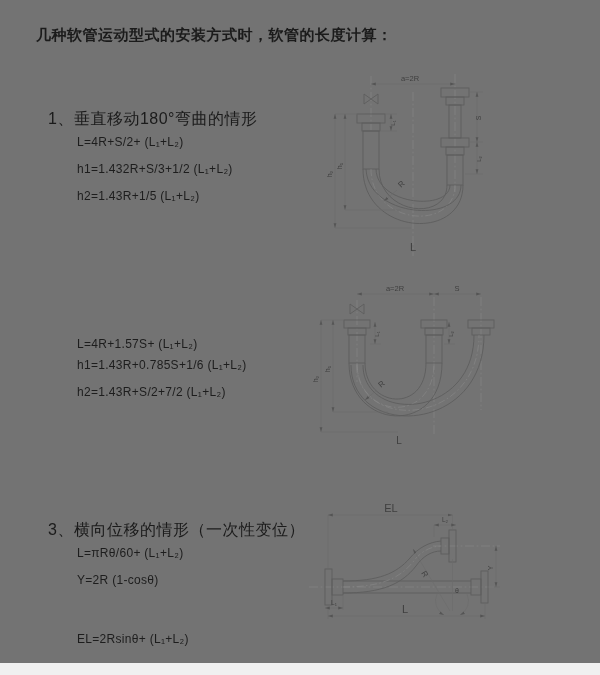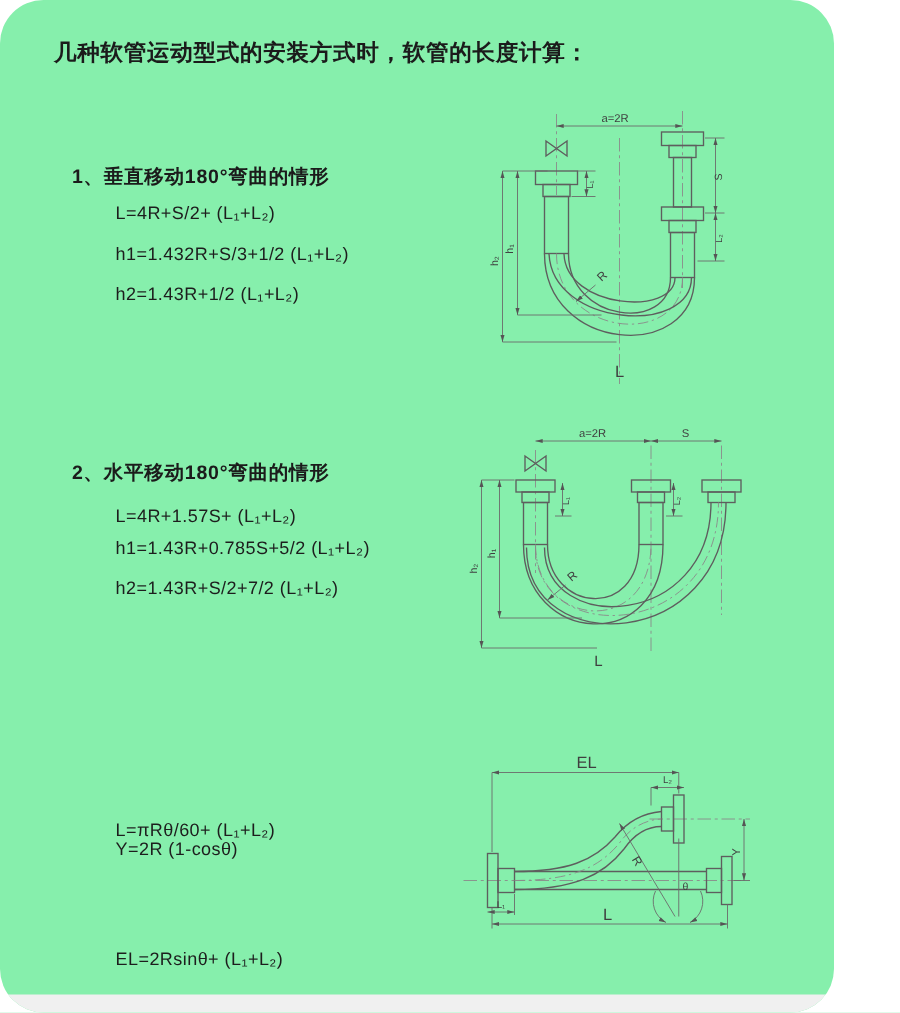--- a/index.html
+++ b/index.html
@@ -1,47 +1,47 @@
 <!DOCTYPE html>
 <html><head>
 <meta charset="utf-8">
 <style>
   html,body{margin:0;padding:0;background:#fff;}
-  #page{position:relative;width:556px;height:675px;background:#86efac;overflow:hidden;
-        font-family:"Liberation Sans",sans-serif;color:#1f1f1f;border-radius:29px;}
+  #page{position:relative;width:600px;height:675px;background:#737373;overflow:hidden;
+        font-family:"Liberation Sans",sans-serif;color:#1f1f1f;}
   .title{position:absolute;left:36px;top:26px;font-size:15px;font-weight:bold;letter-spacing:0.5px;color:#1b1b1b;}
-  .sec-heading{position:absolute;left:48px;font-size:13px;font-weight:bold;letter-spacing:0.5px;color:#1b1b1b;}
+  .sec-heading{position:absolute;left:48px;font-size:16px;font-weight:normal;letter-spacing:0.5px;color:#1b1b1b;}
   .formula{position:absolute;left:77px;font-size:12px;letter-spacing:0.3px;color:#1d1d1d;}
   .diagram{position:absolute;}
   svg text{font-family:"Liberation Sans",sans-serif;fill:#3f3f3f;}
   .geo{stroke:#5e5e5e;stroke-width:0.9;fill:none;}
   .cl{stroke:#8a8a8a;stroke-width:0.6;fill:none;stroke-dasharray:9 2.5 2 2.5;}
   .hosecl{stroke:#8a8a8a;stroke-width:0.6;fill:none;stroke-dasharray:7 2.5 1.5 2.5;}
   .dim{stroke:#6b6b6b;stroke-width:0.6;fill:none;}
   .footer-band{position:absolute;left:0;right:0;bottom:0;height:12px;background:#f0f0f0;}
 </style>
 </head>
 <body>
 
 <div id="page">
 
   <div class="title">几种软管运动型式的安装方式时，软管的长度计算：</div>
 
   <div class="sec-heading" style="top:109px">1、垂直移动180°弯曲的情形</div>
   <div class="formula" style="top:135px">L=4R+S/2+ (L₁+L₂)</div>
   <div class="formula" style="top:162px">h1=1.432R+S/3+1/2 (L₁+L₂)</div>
-  <div class="formula" style="top:189px">h2=1.43R+1/2 (L₁+L₂)</div>
-
-  <div class="sec-heading" style="top:306px">2、水平移动180°弯曲的情形</div>
+  <div class="formula" style="top:189px">h2=1.43R+1/5 (L₁+L₂)</div>
+
   <div class="formula" style="top:337px">L=4R+1.57S+ (L₁+L₂)</div>
-  <div class="formula" style="top:358px">h1=1.43R+0.785S+5/2 (L₁+L₂)</div>
+  <div class="formula" style="top:358px">h1=1.43R+0.785S+1/6 (L₁+L₂)</div>
   <div class="formula" style="top:385px">h2=1.43R+S/2+7/2 (L₁+L₂)</div>
 
+  <div class="sec-heading" style="top:520px">3、横向位移的情形（一次性变位）</div>
   <div class="formula" style="top:546px">L=πRθ/60+ (L₁+L₂)</div>
-  <div class="formula" style="top:559px">Y=2R (1-cosθ)</div>
+  <div class="formula" style="top:573px">Y=2R (1-cosθ)</div>
   <div class="formula" style="top:632px">EL=2Rsinθ+ (L₁+L₂)</div>
 
   <svg class="diagram" style="left:313px;top:70px" width="272" height="190" viewBox="0 0 272 190">
     <defs>
       <pattern id="braid1" width="4" height="4" patternUnits="userSpaceOnUse">
         <path d="M0,4 L4,0 M0,0 L4,4" stroke="#979797" stroke-width="0.5" fill="none"></path>
       </pattern>
       <marker id="ah1" markerWidth="9" markerHeight="6" refX="8" refY="3" orient="auto-start-reverse">
         <path d="M0,0.7 L8,3 L0,5.3 z" fill="#555"></path>
       </marker>

